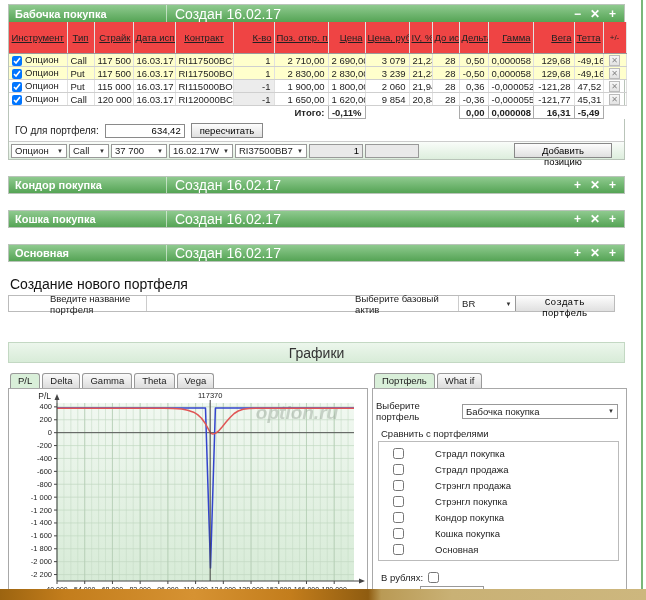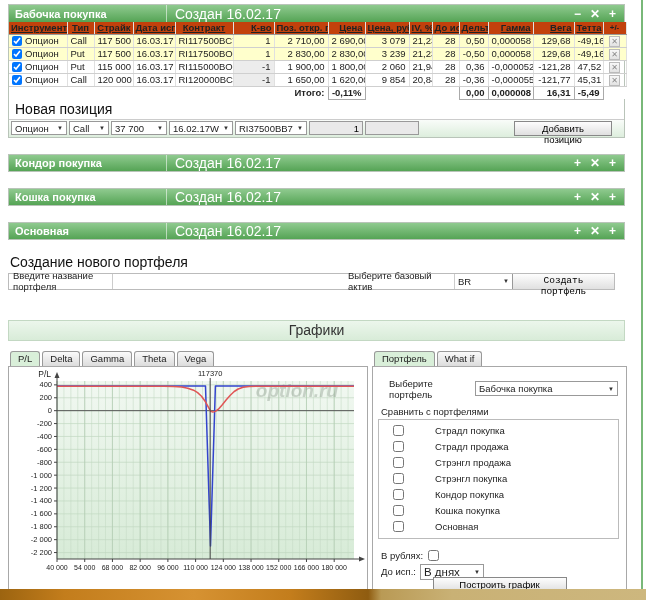--- a/index.html
+++ b/index.html
@@ -13,22 +13,22 @@
   .panel-title { width:158px; font-weight:bold; font-size:11px; padding-left:6px;
     border-right:1px solid rgba(255,255,255,.55); height:100%; display:flex; align-items:center; }
   .panel-created { font-size:14px; padding-left:8px; flex:1; }
   .win-buttons { display:flex; gap:9px; padding-right:8px; }
   .win-btn { font-weight:900; font-size:12px; line-height:12px; color:#fff; cursor:pointer; }
   .collapsed { margin-top:16px; }
   .collapsed .panel-header { height:16px; }
 
   
   table.pos { border-collapse:collapse; table-layout:fixed; width:615px; font-size:9.5px; }
-  table.pos th { font-weight:bold; text-decoration:underline; background:#c2410c;
-    border-bottom:1px solid #9a9a9a; border-right:1px solid #e2e2e2; height:12px; padding:0 2px;
+  table.pos th { font-weight:normal; text-decoration:underline; background:#ef4444;
+    border-bottom:1px solid #9a9a9a; border-right:1px solid #e2e2e2; height:12px; padding:10px 2px;
     white-space:nowrap; overflow:hidden; }
   table.pos td { height:13px; border-right:1px solid #e0e0e0; border-bottom:1px solid #cfcfcf;
     padding:0 3px; white-space:nowrap; overflow:hidden; }
   tr.hl td { background:#ffffcc; }
   td.num, th.num { text-align:right; }
   td.qty { border:1px solid #9a9a9a; background:#ececec; text-align:right; }
   tr.hl td.qty { background:#ffffcc; }
   tr.totals td { border:none; background:#fff; font-weight:bold; }
   tr.totals td.boxed { border:1px solid #aaa; text-align:right; }
   tr.totals td.lbl { text-align:right; }
@@ -47,21 +47,21 @@
     background:linear-gradient(#f9fcf9,#ddeedd); border-top:1px solid #ccc; position:relative; }
   .fake-select { display:inline-flex; align-items:center; justify-content:space-between;
     border:1px solid #999; background:#fff; height:14px; font-size:9.5px; padding:0 3px; cursor:pointer; }
   .fake-select .arr { font-size:6px; color:#333; margin-left:4px; }
   .newpos-row input { height:14px; border:1px solid #999; background:#e9e9e9; width:54px;
     font-size:9.5px; font-family:inherit; text-align:right; padding-right:3px; }
   .add-pos { position:absolute; right:12px; width:98px; text-align:center; }
 
   
   .section-h { font-size:14px; margin:14px 0 3px 10px; color:#111; }
-  .np-row { width:607px; margin-left:8px; height:17px; border:1px solid #bbb; display:flex; align-items:stretch; }
+  .np-row { width:607px; margin-left:8px; height:17px; border:1px solid #bbb; display:flex; align-items:stretch;padding-left:37px; }
   .np-row .cell { display:flex; align-items:center; padding:0 4px; font-size:9.5px; }
   .np-name-lbl { width:104px; border-right:1px solid #ccc; }
   .np-input { width:210px; border:none; font-size:9.5px; font-family:inherit; padding:0 3px; }
   .np-spacer { flex:1; }
   .np-asset-lbl { justify-content:flex-end; width:110px; }
   .np-row .fake-select { width:58px; height:100%; border:none; border-left:1px solid #ccc; }
   .np-create { width:102px; border:none; border-left:1px solid #999;font-family:Liberation Mono, monospace; }
 
   
   .charts-bar { width:617px; margin:30px 0 0 8px; height:21px; border:1px solid #c3d8c3;
@@ -70,21 +70,21 @@
   .charts-row { display:flex; margin:10px 0 0 8px; align-items:flex-start; }
   .tabs { display:flex; margin-left:2px; }
   .tab { border:1px solid #999; border-bottom:none; border-radius:3px 3px 0 0; margin-right:2px;
     padding:1px 7px 2px; font-size:9.5px; background:linear-gradient(#fafafa,#dcdcdc); cursor:pointer; }
   .tab.active { background:#d9efd9; }
   .chart-col { width:360px; }
   .chart-box { border:1px solid #a8a8a8; height:232px; background:#fff; padding-top:2px; }
 
   .right-col { width:255px; margin-left:4px; }
   .right-box { border:1px solid #a8a8a8; height:232px; position:relative; background:#fff; }
-  .rb-row { display:flex; align-items:center; margin:11px 8px 0 16px; }
+  .rb-row { display:flex; align-items:center; margin:11px 8px 0 3px; }
   .rb-row .lbl { width:86px; font-size:9.5px; }
   .rb-row .fake-select { flex:1; height:15px; }
   .cmp-lbl { margin:6px 0 2px 8px; font-size:9.5px; }
   .cmp-box { margin:0 7px 0 5px; border:1px solid #bbb; padding:3px 0; }
   .cmp-item { height:16px; display:flex; align-items:center;gap:19px; }
   .cmp-item input { margin:0 0 0 14px; width:11px; height:11px; }
   .cmp-item span { margin-left:12px; font-size:9.5px; }
   .rub-row { display:flex; align-items:center; margin:11px 0 0 8px; font-size:9.5px; }
   .rub-row input { width:11px; height:11px; margin-left:5px; }
   .days-row { display:flex; align-items:center; margin:3px 0 0 8px; font-size:9.5px; }
@@ -236,22 +236,26 @@
           <td></td>
           <td class="boxed">0,00</td>
           <td class="boxed">0,000008</td>
           <td class="boxed">16,31</td>
           <td class="boxed">-5,49</td>
           <td></td>
         </tr>
       </tbody>
   </table>
 
-
-  <div class="newpos-h">Новая позиция</div>
+  <div class="go-row">
+    <span>ГО для портфеля:</span>
+    <input value="634,42" style="">
+    <button class="btn">пересчитать</button>
+  </div>
+
 
   <div class="newpos-row">
     <span class="fake-select" style="width:56px">
         <span>Опцион</span>
         <span class="arr">▼</span>
       </span>
     <span class="fake-select" style="width:40px">
         <span>Call</span>
         <span class="arr">▼</span>
       </span>

